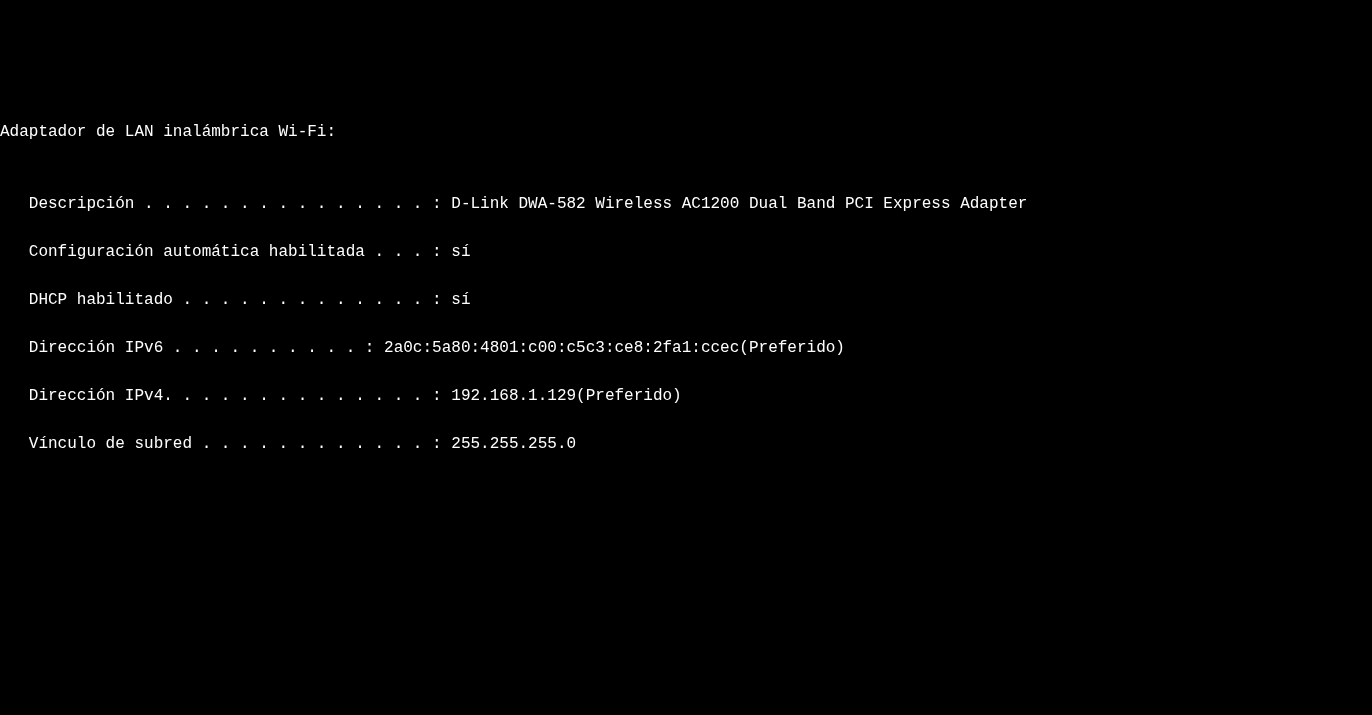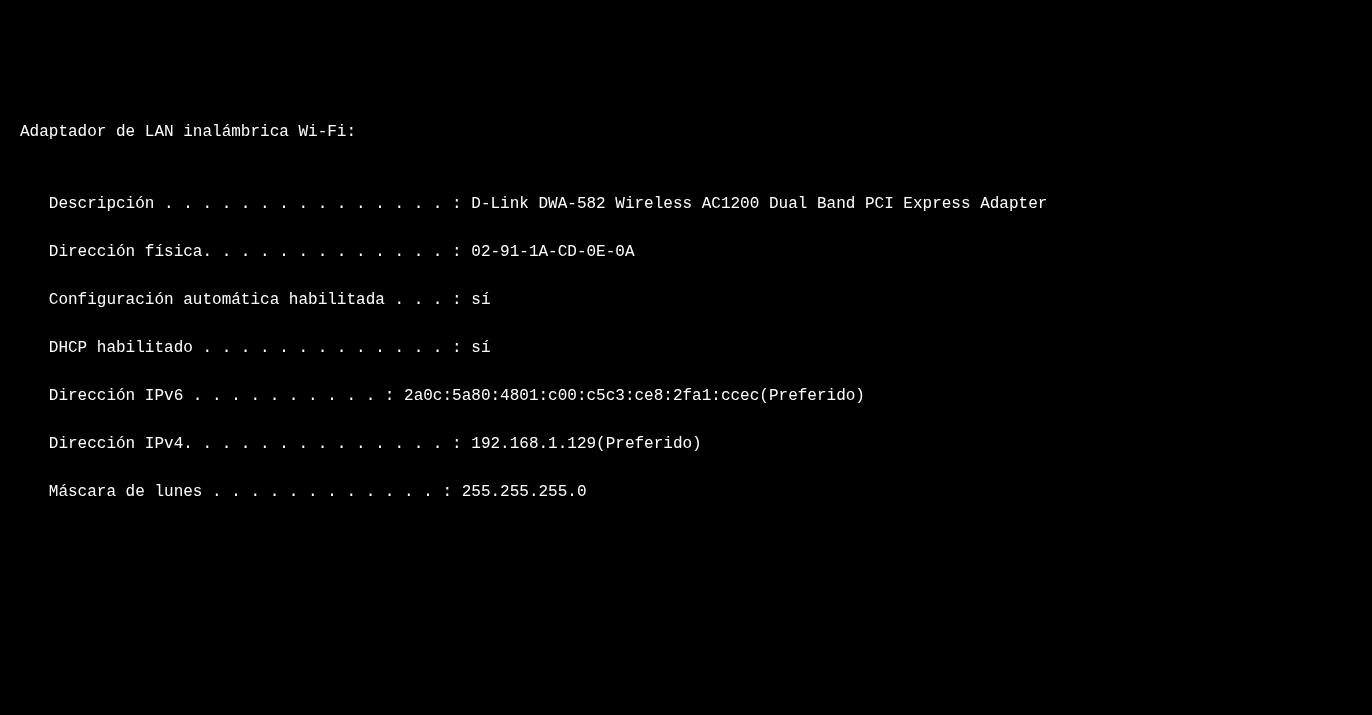--- a/index.html
+++ b/index.html
@@ -17,41 +17,39 @@
       width: 1372px;
       height: 715px;
       overflow: hidden;
       white-space: pre;
     }
     .terminal {
       padding: 0;
     }
     .line {
       white-space: pre;
-      padding-left: 20px;
     }
     @keyframes blink {
       50% { opacity: 0; }
     }
   </style>
 </head>
 <body>
 
 
 
 <div class="terminal">
 <div class="line">Adaptador de LAN inalámbrica Wi-Fi:</div>
 <div class="line"></div>
 <div class="line">   Descripción . . . . . . . . . . . . . . . : D-Link DWA-582 Wireless AC1200 Dual Band PCI Express Adapter</div>
-<div class="line">   Dirección física. . . . . . . . . . . . . : 02-91-1A-CD-0E-0A</div>
 <div class="line">   Configuración automática habilitada . . . : sí</div>
 <div class="line">   DHCP habilitado . . . . . . . . . . . . . : sí</div>
 <div class="line">   Dirección IPv6 . . . . . . . . . . : 2a0c:5a80:4801:c00:c5c3:ce8:2fa1:ccec(Preferido)</div>
 <div class="line">   Dirección IPv4. . . . . . . . . . . . . . : 192.168.1.129(Preferido)</div>
-<div class="line">   Máscara de lunes . . . . . . . . . . . . : 255.255.255.0</div>
+<div class="line">   Vínculo de subred . . . . . . . . . . . . : 255.255.255.0</div>
 
 
 
 
 
 
 
 
 
 

